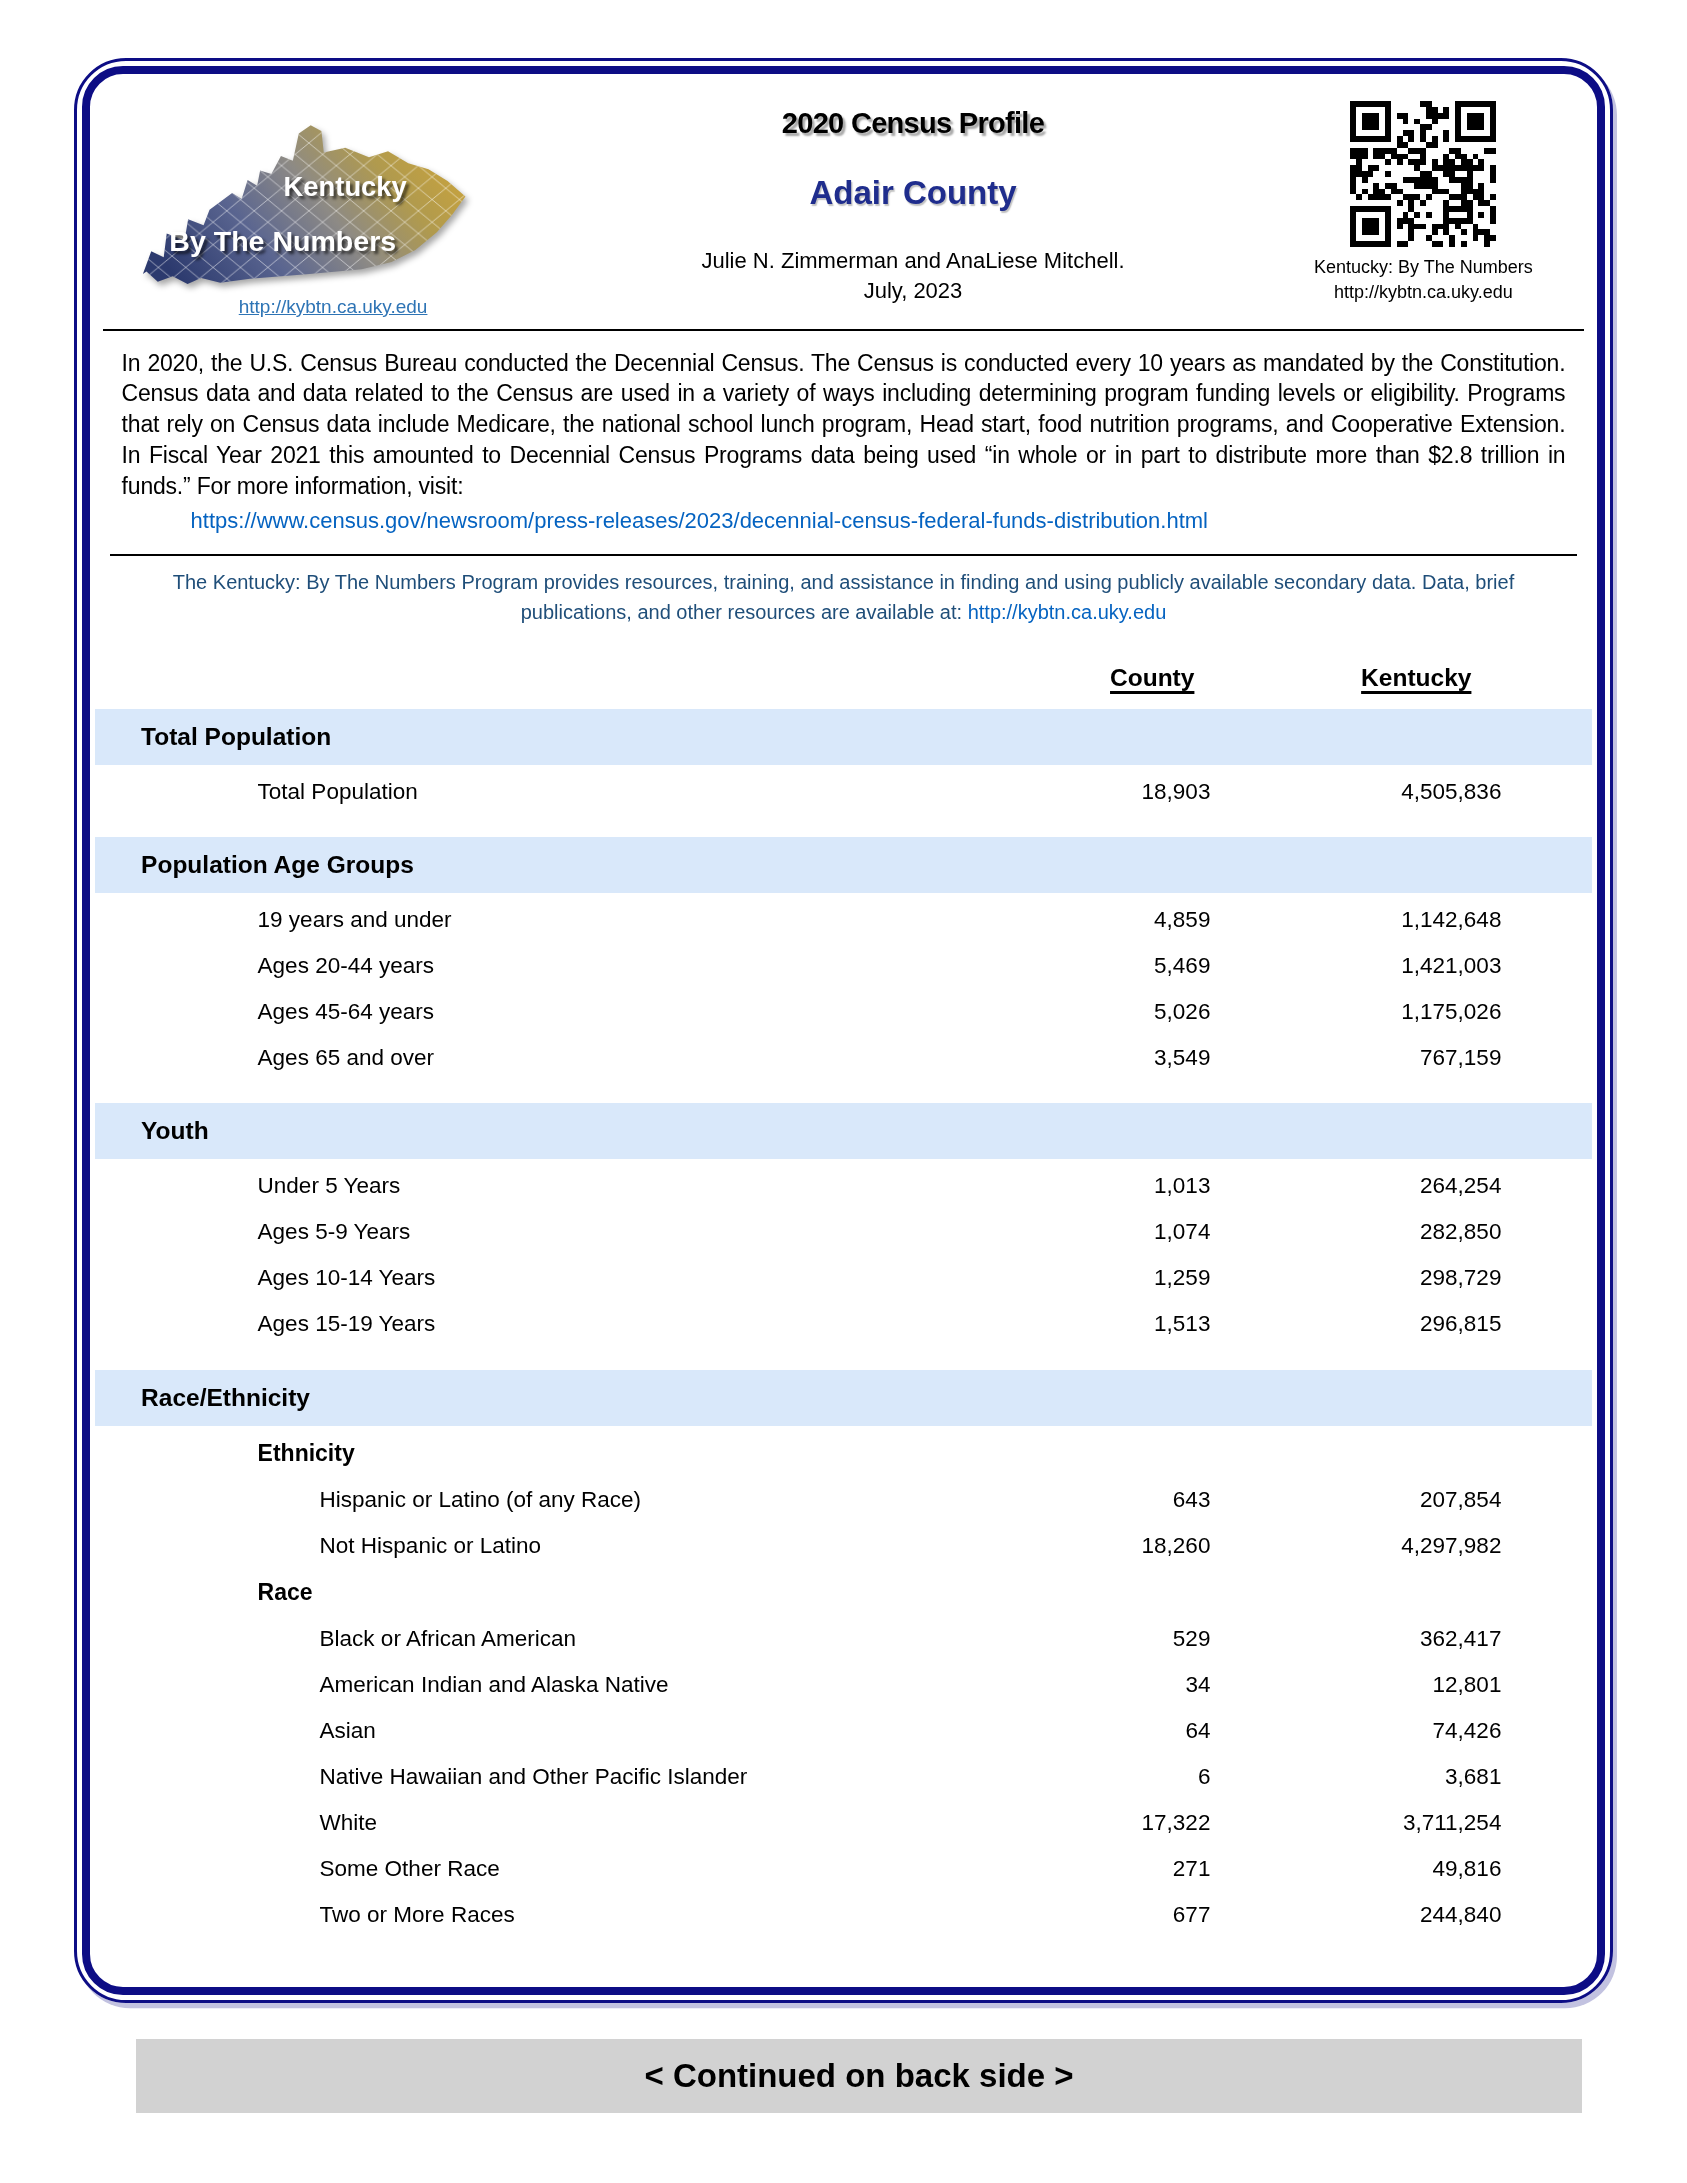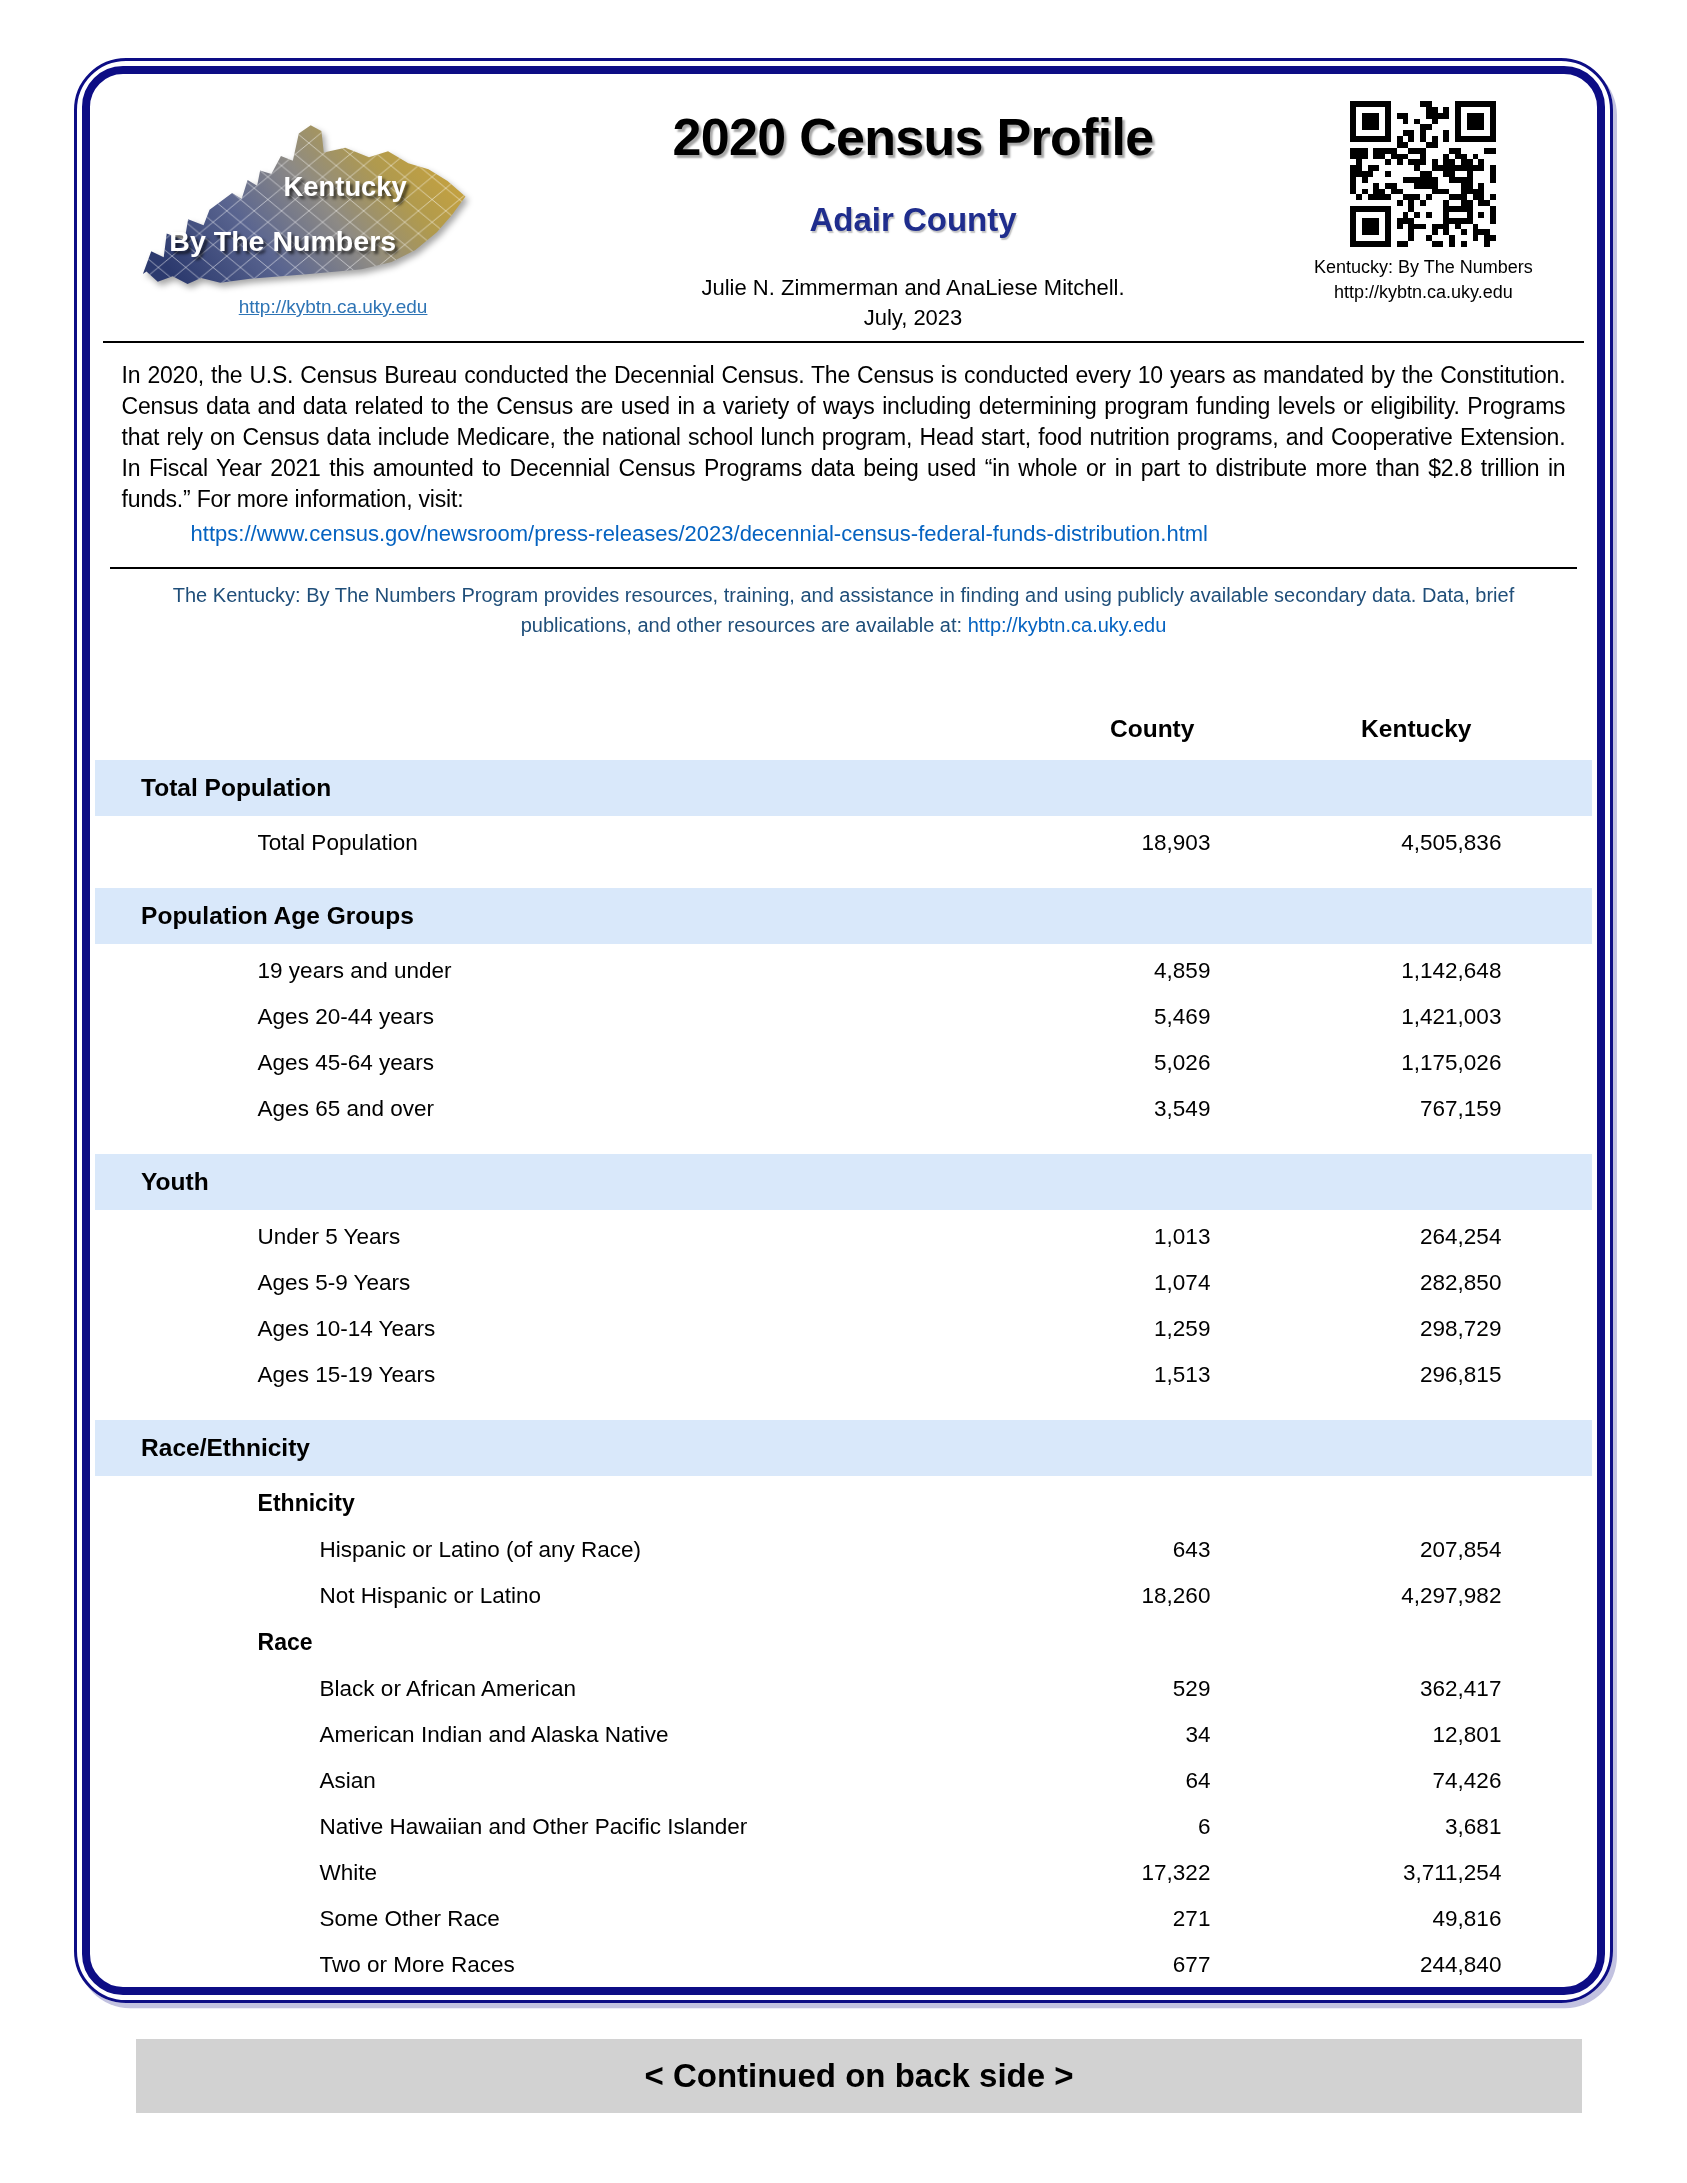--- a/index.html
+++ b/index.html
@@ -24,21 +24,21 @@
                padding:18.5px 32px 0 32px;overflow:hidden;}
 
   
   .header{display:flex;align-items:flex-start;}
   .logo-block{width:423px;flex:0 0 auto;text-align:center;}
   .logo-block svg{display:block;margin:5.3px 0 0 9.3px;
                   filter:drop-shadow(3.3px 4.6px 3.3px rgba(0,0,0,0.35));}
   .logo-link{display:inline-block;margin-top:6.6px;font-size:19px;color:var(--logo-link);
              text-decoration:underline;cursor:pointer;}
   .title-block{flex:1 1 auto;text-align:center;padding-top:14.6px;}
-  .doc-title{font-size:52px;font-weight:bold;letter-spacing:-0.7px;
+  .doc-title{font-size:29px;font-weight:bold;letter-spacing:-0.7px;
              text-shadow:2.6px 2.6px 2px rgba(0,0,0,0.35);}
   .doc-subtitle{margin-top:34px;font-size:33px;font-weight:bold;color:var(--subtitle-navy);
                 text-shadow:1.3px 2px 1.3px rgba(0,0,0,0.25);}
   .authors{margin-top:36px;font-size:22px;}
   .doc-date{margin-top:4px;font-size:22px;}
   .qr-block{width:284px;flex:0 0 auto;text-align:center;padding-top:9.3px;}
   .qr-block svg{display:block;margin:0 auto;}
   .qr-caption{font-size:18px;line-height:1.35;margin-top:8px;}
 
   .header-rule{border:none;border-top:2.6px solid #000;margin:10.6px -18.5px 0 -18.5px;}
@@ -47,22 +47,22 @@
   .intro{margin-top:17px;font-size:23px;line-height:1.34;text-align:justify;letter-spacing:-0.2px;}
   .intro-link{display:block;margin:6.6px 0 0 69px;font-size:22px;color:var(--link);cursor:pointer;}
   .mid-rule{border:none;border-top:2.6px solid #000;margin:20px -12px 0 -12px;}
   .program-note{margin-top:10.6px;text-align:center;color:var(--note);
                 font-size:20px;line-height:1.5;}
   .program-note .note-link{color:var(--link);cursor:pointer;}
 
   
   .grid-cols{display:grid;grid-template-columns:1fr 185px 291px;padding-right:64px;}
   .col-headers{margin-top:37px;font-size:24.5px;font-weight:bold;}
-  .col-headers .col-h{justify-self:end;
-                      text-decoration-thickness:2.6px;text-underline-offset:4.6px;margin-top:38px;}
+  .col-headers .col-h{justify-self:end;text-decoration:underline;
+                      text-decoration-thickness:2.6px;text-underline-offset:4.6px;}
   .col-h.county{padding-right:16px;}
   .col-h.kentucky{padding-right:30px;}
 
   .band{background:var(--band);font-size:24.5px;font-weight:bold;
         margin:17px -26.5px 0 -26.5px;padding:14px 0 14px 46px;}
   .rows{padding:4px 0 5.3px 0;}
   .trow{font-size:22.5px;padding-top:10px;padding-bottom:10px;}
   .trow .label{padding-left:136px;}
   .trow .label.ind2{padding-left:198px;}
   .trow .val{justify-self:end;}

